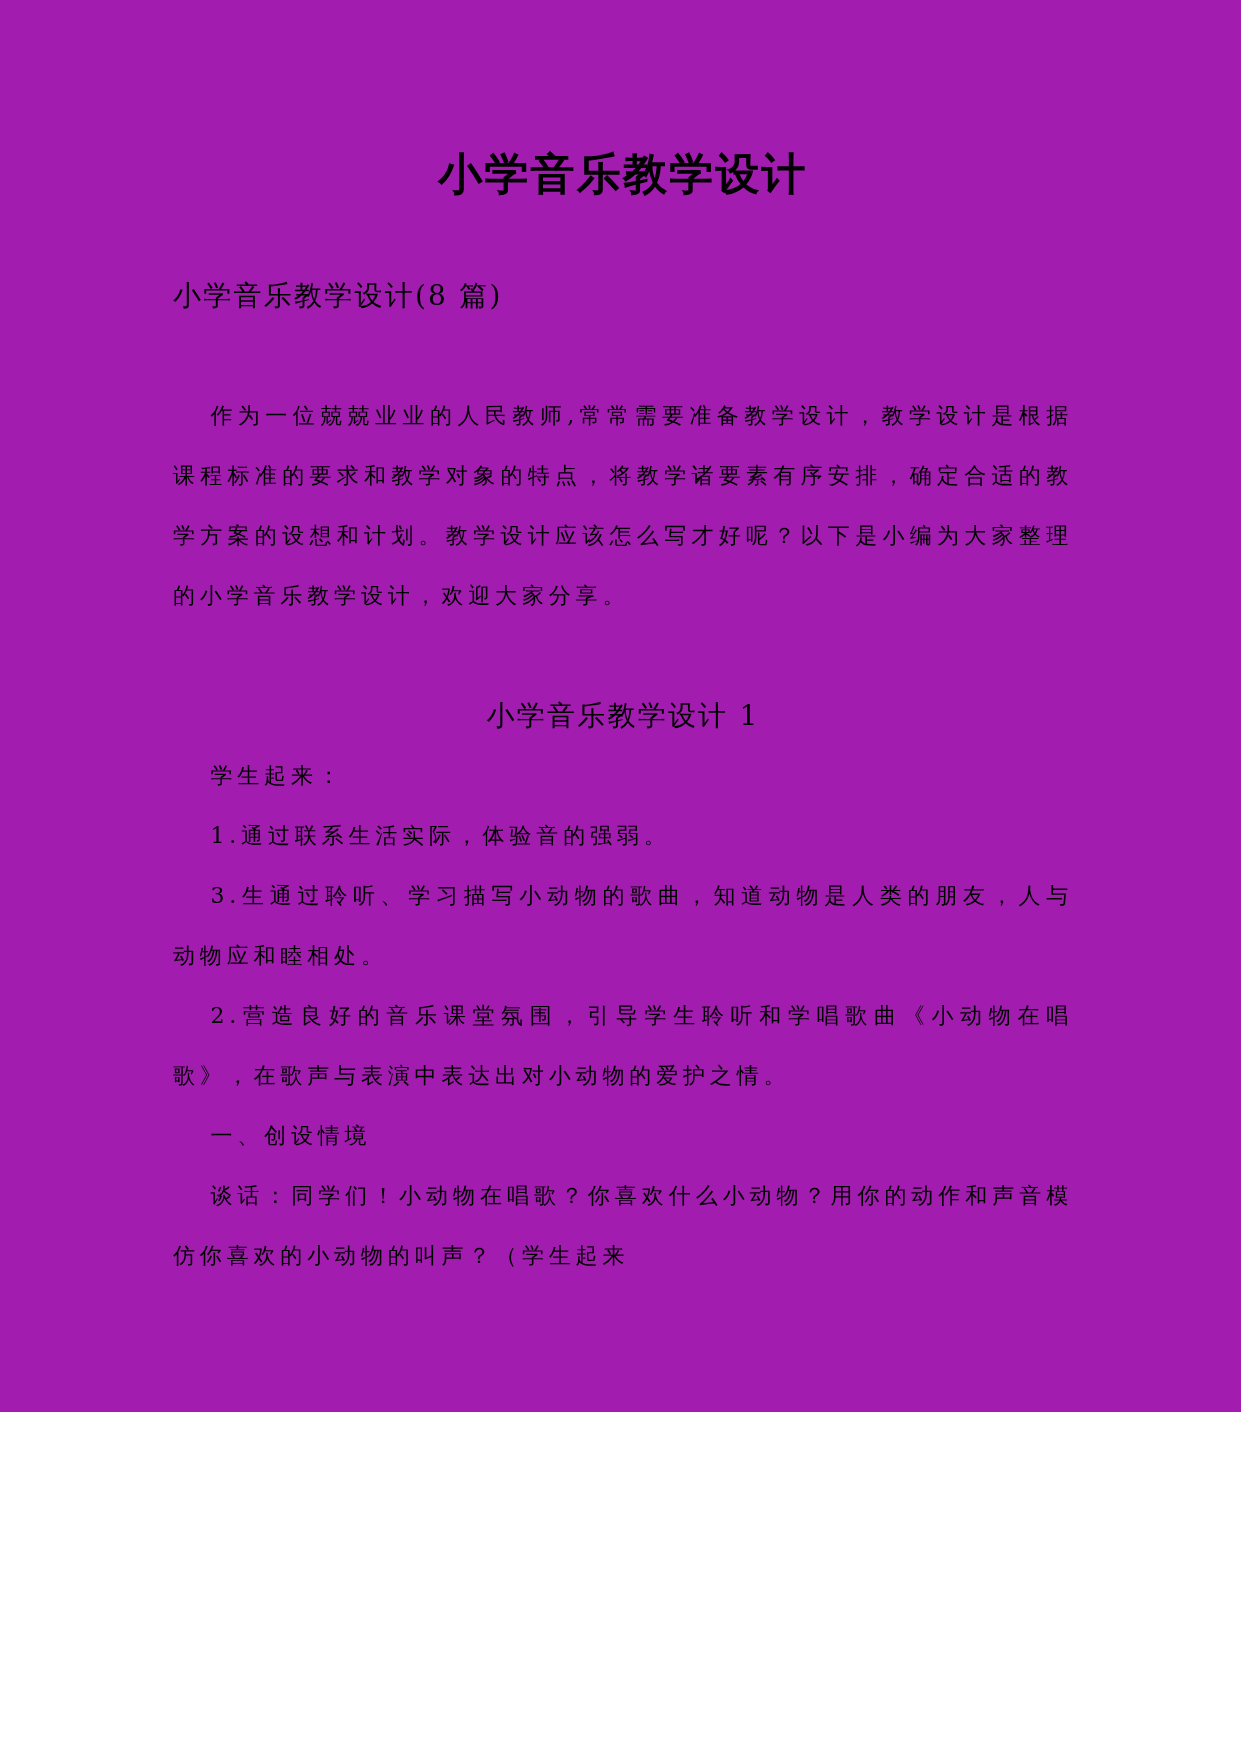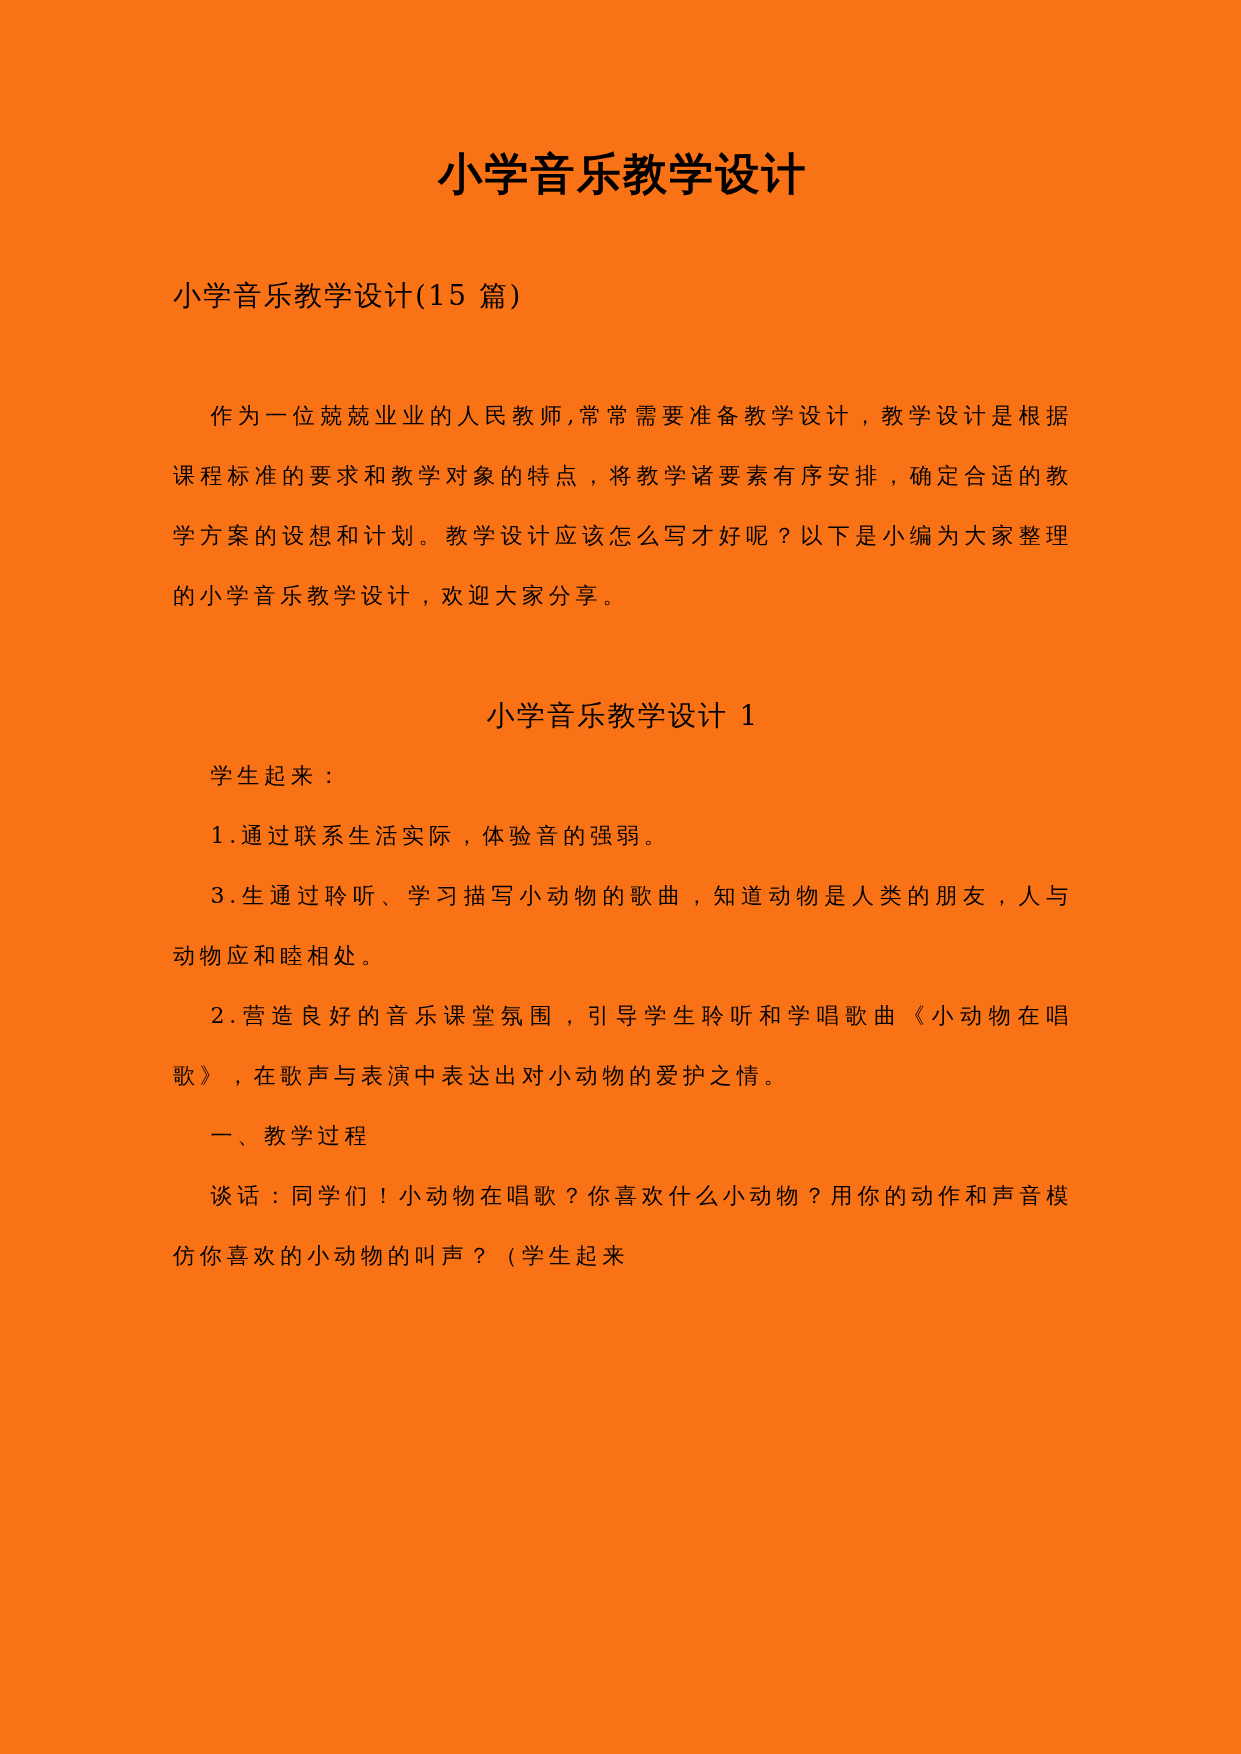--- a/index.html
+++ b/index.html
@@ -10,23 +10,23 @@
   body {
     width: 1241px;
     height: 1754px;
     overflow: hidden;
     font-family: "DejaVu Serif", "Liberation Serif", serif;
     color: #000000;
   }
   .page {
     box-sizing: border-box;
     width: 1241px;
-    height: 1754px;
+    height: 1412px;
     padding: 142px 168px 0 173px;
-    background: #f97316;
+    background: #a21caf;
   }
   .doc-title {
     margin: 0 0 60px 0;
     font-size: 44px;
     line-height: 64px;
     font-weight: 700;
     text-align: center;
     letter-spacing: 0.05em;
   }
   .doc-subtitle {
@@ -60,33 +60,33 @@
     text-indent: 0;
   }
 </style>
 </head>
 <body>
 
 <div class="page">
 
   <h1 class="doc-title">小学音乐教学设计</h1>
 
-  <p class="doc-subtitle">小学音乐教学设计(15 篇)</p>
+  <p class="doc-subtitle">小学音乐教学设计(8 篇)</p>
 
   <p class="body-par intro-par">作为一位兢兢业业的人民教师,常常需要准备教学设计，教学设计是根据课程标准的要求和教学对象的特点，将教学诸要素有序安排，确定合适的教学方案的设想和计划。教学设计应该怎么写才好呢？以下是小编为大家整理的小学音乐教学设计，欢迎大家分享。</p>
 
   <p class="section-heading">小学音乐教学设计 1</p>
 
   <p class="body-par">学生起来：</p>
 
   <p class="body-par">1.通过联系生活实际，体验音的强弱。</p>
 
   <p class="body-par">3.生通过聆听、学习描写小动物的歌曲，知道动物是人类的朋友，人与动物应和睦相处。</p>
 
   <p class="body-par">2.营造良好的音乐课堂氛围，引导学生聆听和学唱歌曲《小动物在唱歌》，在歌声与表演中表达出对小动物的爱护之情。</p>
 
 
 
-  <p class="body-par">一、教学过程</p>
+  <p class="body-par">一、创设情境</p>
 
   <p class="body-par">谈话：同学们！小动物在唱歌？你喜欢什么小动物？用你的动作和声音模仿你喜欢的小动物的叫声？（学生起来</p>
 
 </div>
 
 </body></html>

